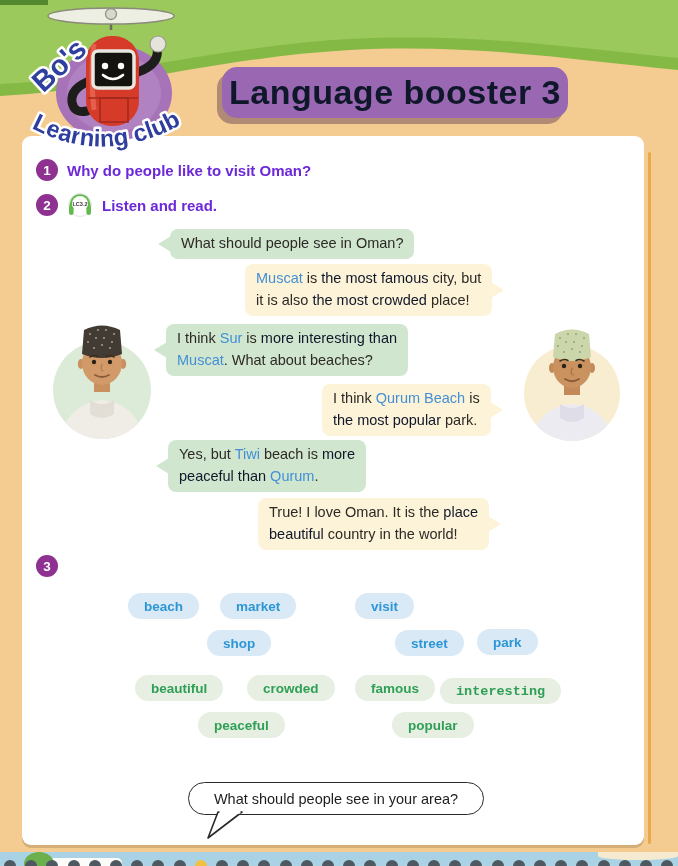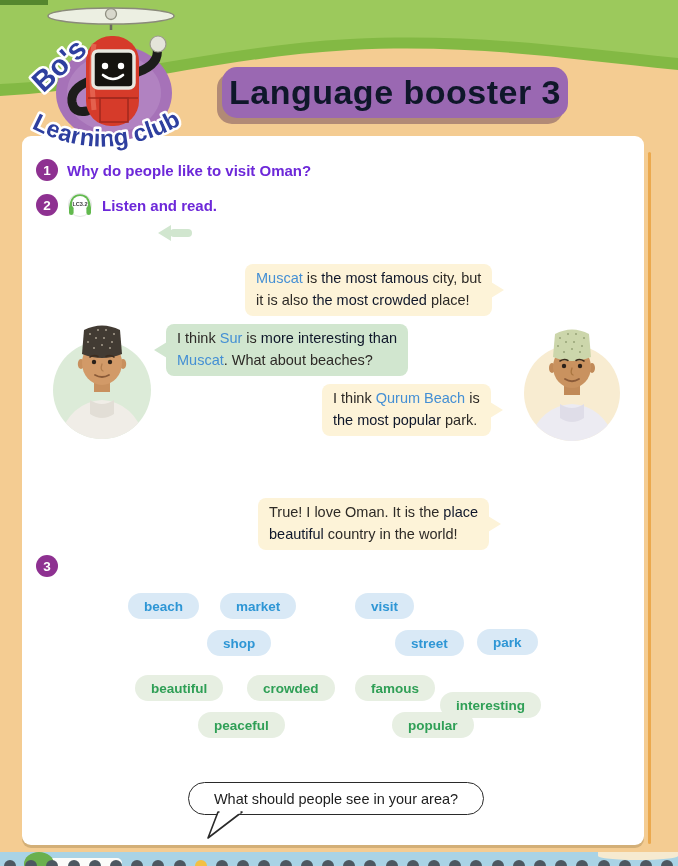--- a/index.html
+++ b/index.html
@@ -97,37 +97,42 @@
         <circle cx="13" cy="12" r="8" fill="#ffffff"></circle>
         <rect x="2" y="14" width="4.6" height="9" rx="2.3" fill="#62b94e"></rect>
         <rect x="19.4" y="14" width="4.6" height="9" rx="2.3" fill="#62b94e"></rect>
         <text x="13" y="13.5" text-anchor="middle" font-size="5.6" font-weight="bold" fill="#3b3b3b">LC3.2</text>
       </svg>
       <div class="qtext">Listen and read.</div>
     </div>
 
     <div class="bubble green" style="left:148px;top:93px;">
       <span class="tail"></span>
+      <span><span>What should people see in Oman?</span></span>
     </div>
 
     <div class="bubble cream" style="left:223px;top:128px;">
       <span class="tail"></span>
       <span><span class="seg-blue">Muscat</span><span> is </span><span class="seg-green">the most famous</span><span> city, but</span><br><span>it is also </span><span class="seg-green">the most crowded</span><span> place!</span></span>
     </div>
 
     <div class="bubble green" style="left:144px;top:188px;">
       <span class="tail"></span>
       <span><span>I think </span><span class="seg-blue">Sur</span><span> is </span><span class="seg-green">more interesting than</span><br><span class="seg-blue">Muscat</span><span>. What about beaches?</span></span>
     </div>
 
     <div class="bubble cream" style="left:300px;top:248px;">
       <span class="tail"></span>
       <span><span>I think </span><span class="seg-blue">Qurum Beach</span><span> is</span><br><span class="seg-green">the most popular</span><span> park.</span></span>
     </div>
 
+    <div class="bubble green" style="left:146px;top:304px;">
+      <span class="tail"></span>
+      <span><span>Yes, but </span><span class="seg-blue">Tiwi</span><span> beach is </span><span class="seg-green">more</span><br><span class="seg-green">peaceful than</span><span> </span><span class="seg-blue">Qurum</span><span>.</span></span>
+    </div>
 
     <div class="bubble cream" style="left:236px;top:362px;">
       <span class="tail"></span>
       <span><span>True! I love Oman. It is the </span><span class="seg-green">place</span><br><span class="seg-green">beautiful</span><span> country in the world!</span></span>
     </div>
 
     <svg class="photo" style="left:28px;top:176px;" width="104" height="128" viewBox="0 0 104 128">
       <defs>
           <clipPath id="clipL">
             <circle cx="52" cy="78" r="49"></circle>
@@ -208,21 +213,21 @@
     <div class="chip place" style="left:106px;top:457px;">beach</div>
     <div class="chip place" style="left:198px;top:457px;">market</div>
     <div class="chip place" style="left:333px;top:457px;">visit</div>
     <div class="chip place" style="left:455px;top:457px;margin-top:36px;">park</div>
     <div class="chip place" style="left:185px;top:494px;">shop</div>
     <div class="chip place" style="left:373px;top:494px;">street</div>
 
     <div class="chip adj" style="left:113px;top:539px;">beautiful</div>
     <div class="chip adj" style="left:225px;top:539px;">crowded</div>
     <div class="chip adj" style="left:333px;top:539px;">famous</div>
-    <div class="chip adj" style="left:418px;top:556px;">interesting</div>
+    <div class="chip adj" style="left:418px;top:542px;font-family:Liberation Mono, monospace;">interesting</div>
     <div class="chip adj" style="left:176px;top:576px;">peaceful</div>
     <div class="chip adj" style="left:370px;top:576px;">popular</div>
 
     <div class="prompt">
       <span>What should people see in your area?</span>
     </div>
     <svg class="prompt-tail" width="50" height="30" viewBox="0 0 50 30">
       <polygon points="16,1 40,1 6,27" fill="#ffffff" stroke="#2a2a2a" stroke-width="1.6" stroke-linejoin="round"></polygon>
       <line x1="17.5" y1="1" x2="38.5" y2="1" stroke="#ffffff" stroke-width="3.4"></line>
     </svg>

